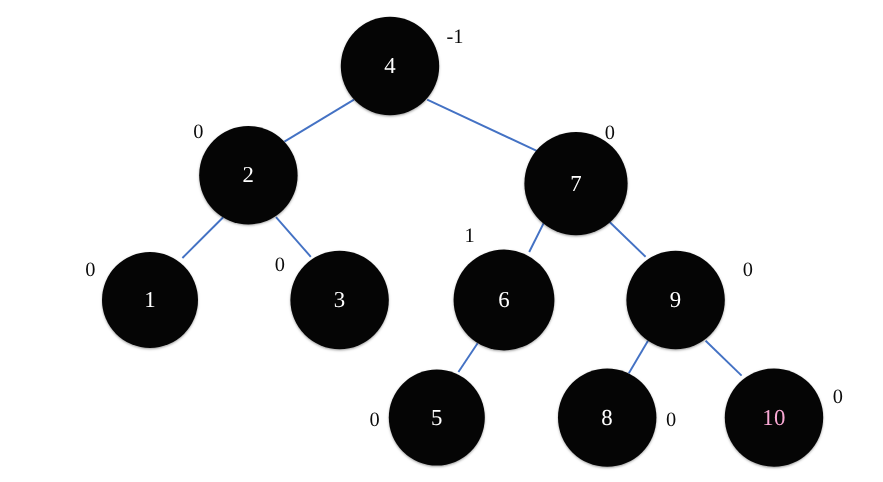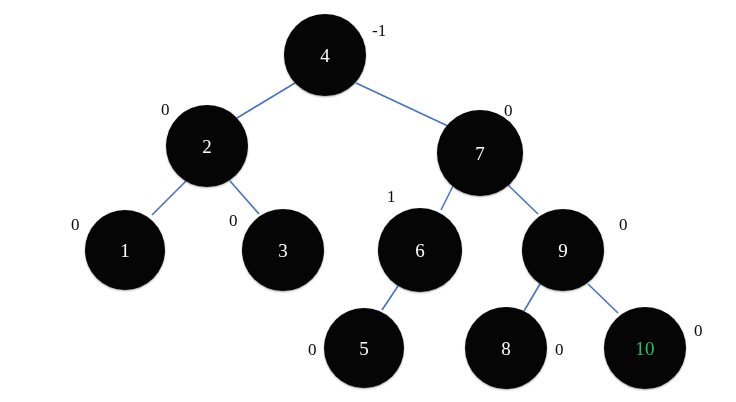--- a/index.html
+++ b/index.html
@@ -88,21 +88,21 @@
       <div class="node" style="left: 522px; top: 209px; width: 82px; height: 82px; background: rgb(5, 5, 5);">
         <span class="node-label" style="color: rgb(255, 255, 255);">9</span>
       </div>
       <div class="node" style="left: 324px; top: 308px; width: 80px; height: 80px; background: rgb(5, 5, 5);">
         <span class="node-label" style="color: rgb(255, 255, 255);">5</span>
       </div>
       <div class="node" style="left: 465px; top: 307px; width: 82px; height: 82px; background: rgb(5, 5, 5);">
         <span class="node-label" style="color: rgb(255, 255, 255);">8</span>
       </div>
       <div class="node" style="left: 604px; top: 307px; width: 82px; height: 82px; background: rgb(5, 5, 5);">
-        <span class="node-label" style="color: #22c55e;">10</span>
+        <span class="node-label" style="color: #f9a8d4;">10</span>
       </div>
     </div>
   <div id="balance-layer">
       <div class="balance" style="left: 372px; top: 22px; color: rgb(11, 11, 11);">-1</div>
       <div class="balance" style="left: 161px; top: 101px; color: rgb(11, 11, 11);">0</div>
       <div class="balance" style="left: 504px; top: 102px; color: rgb(11, 11, 11);">0</div>
       <div class="balance" style="left: 71px; top: 216px; color: rgb(11, 11, 11);">0</div>
       <div class="balance" style="left: 229px; top: 212px; color: rgb(11, 11, 11);">0</div>
       <div class="balance" style="left: 387px; top: 188px; color: rgb(11, 11, 11);">1</div>
       <div class="balance" style="left: 619px; top: 216px; color: rgb(11, 11, 11);">0</div>

